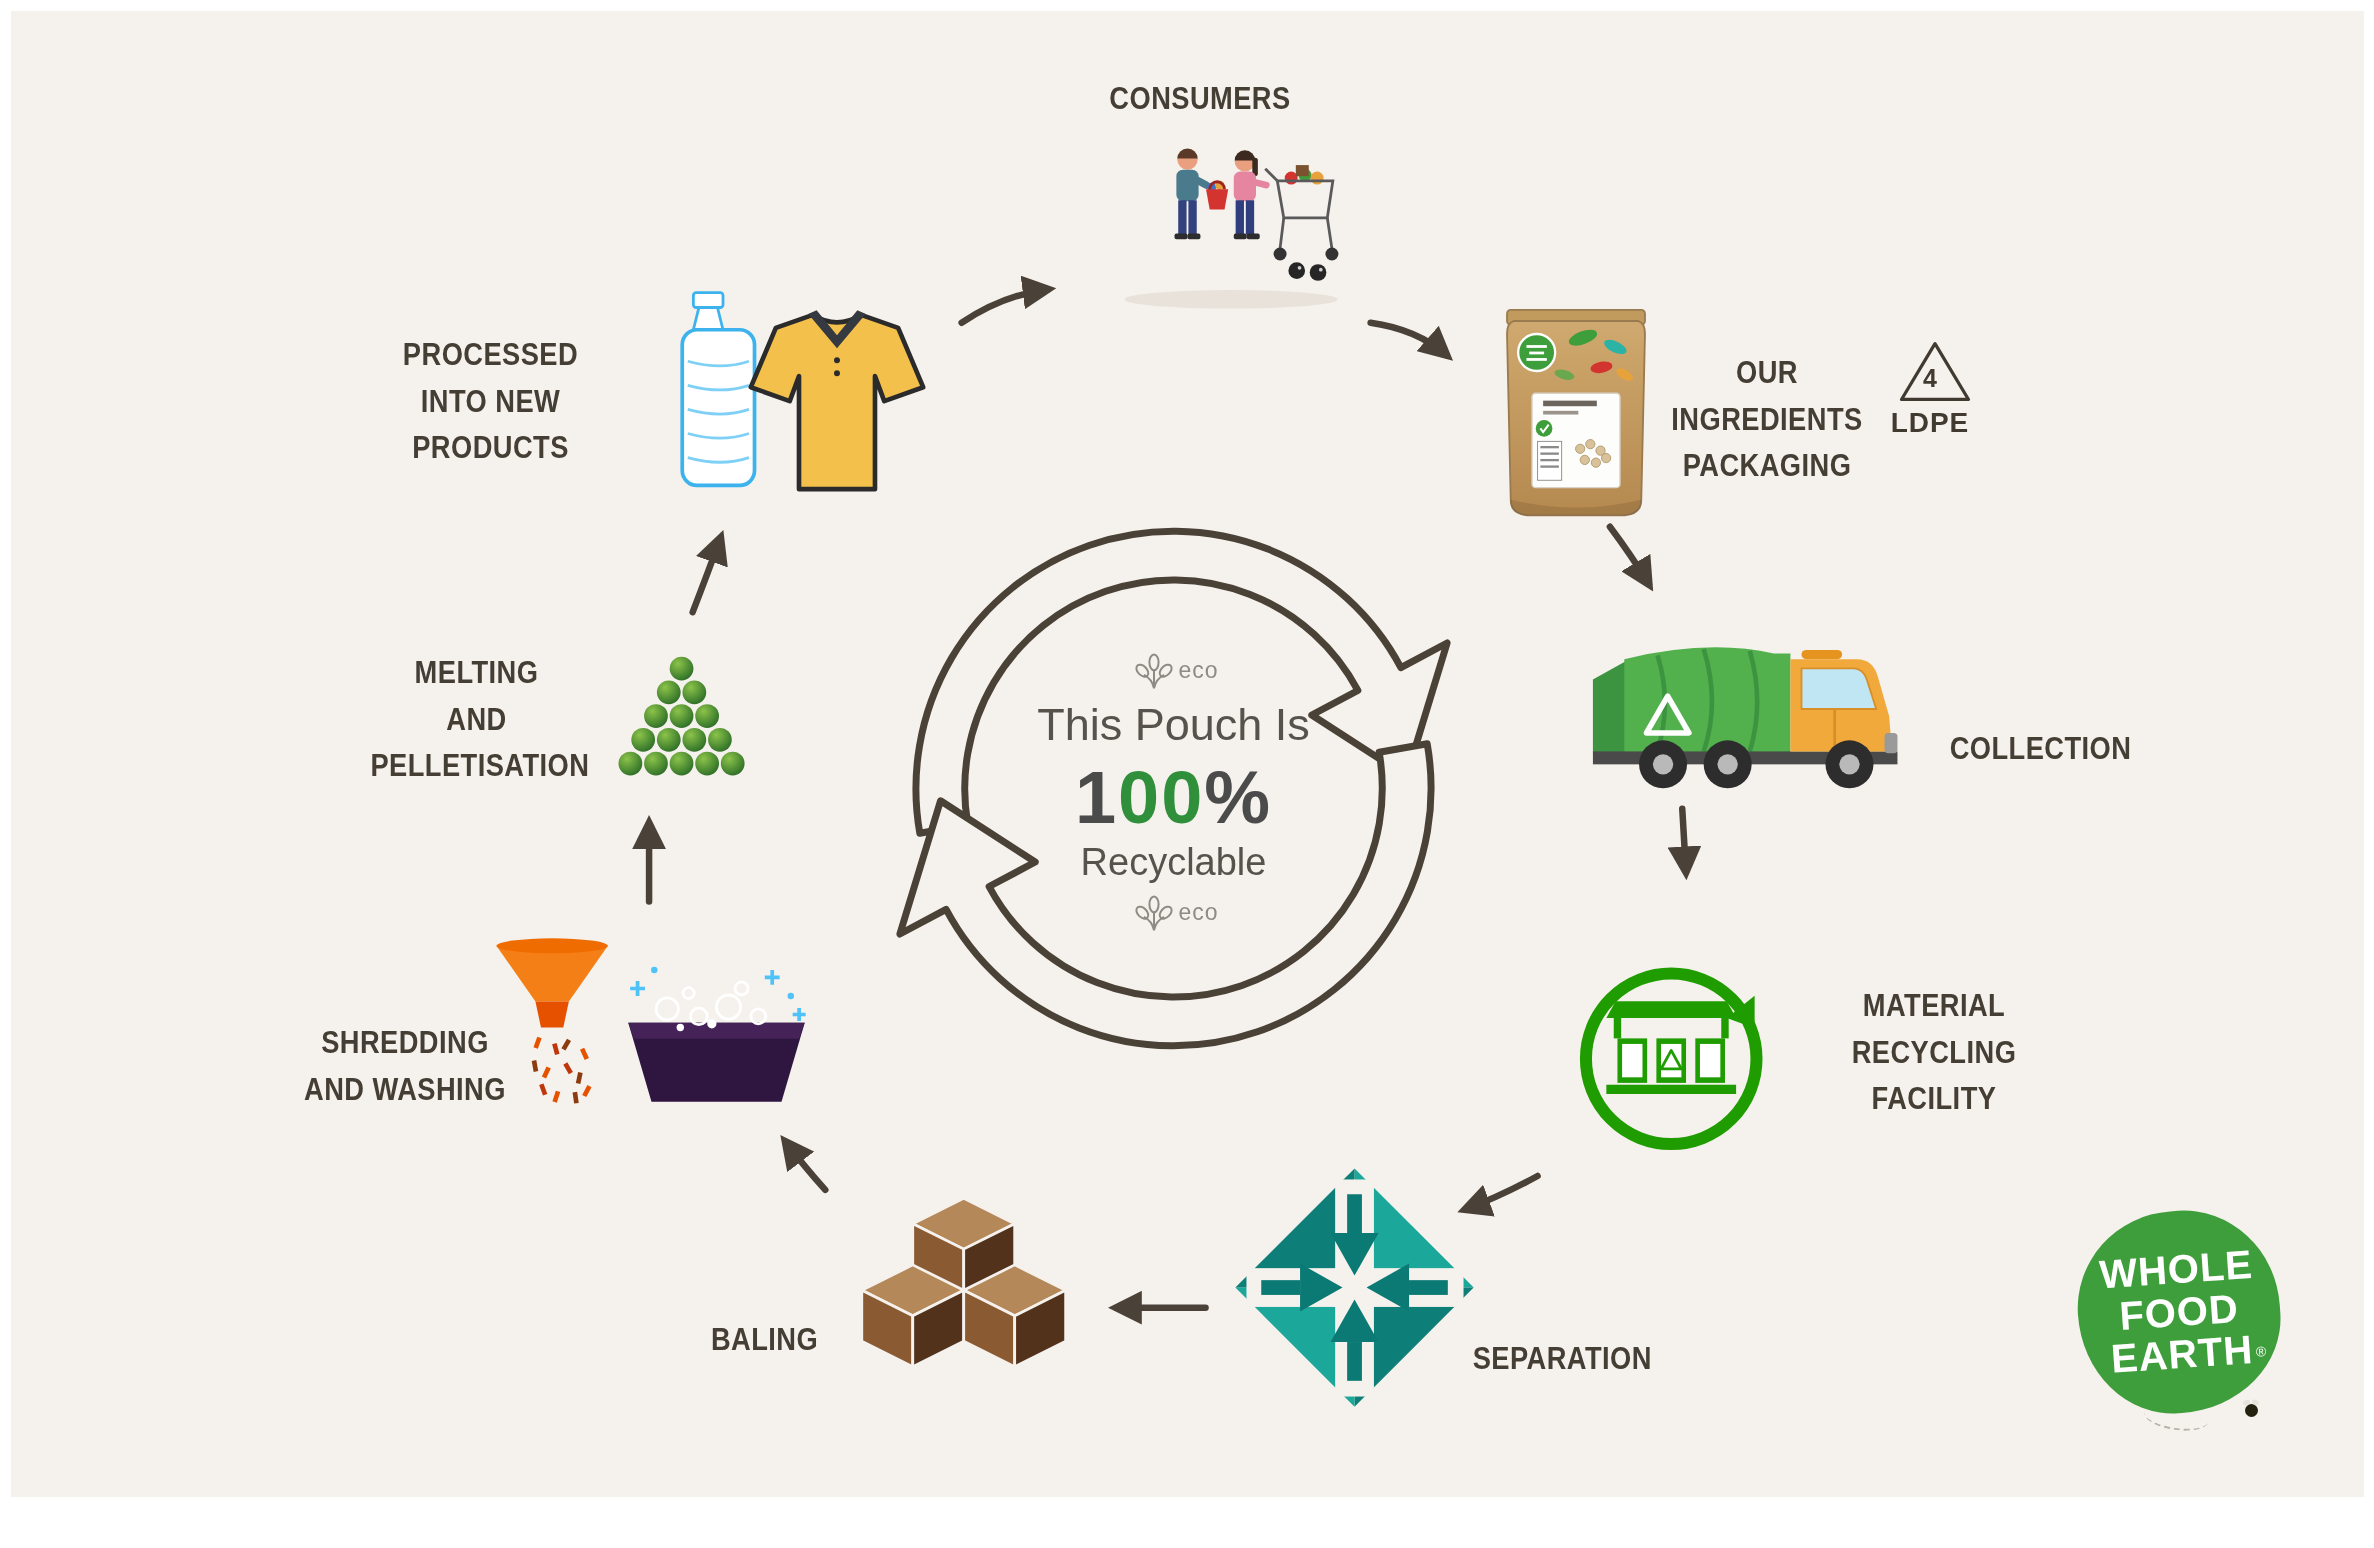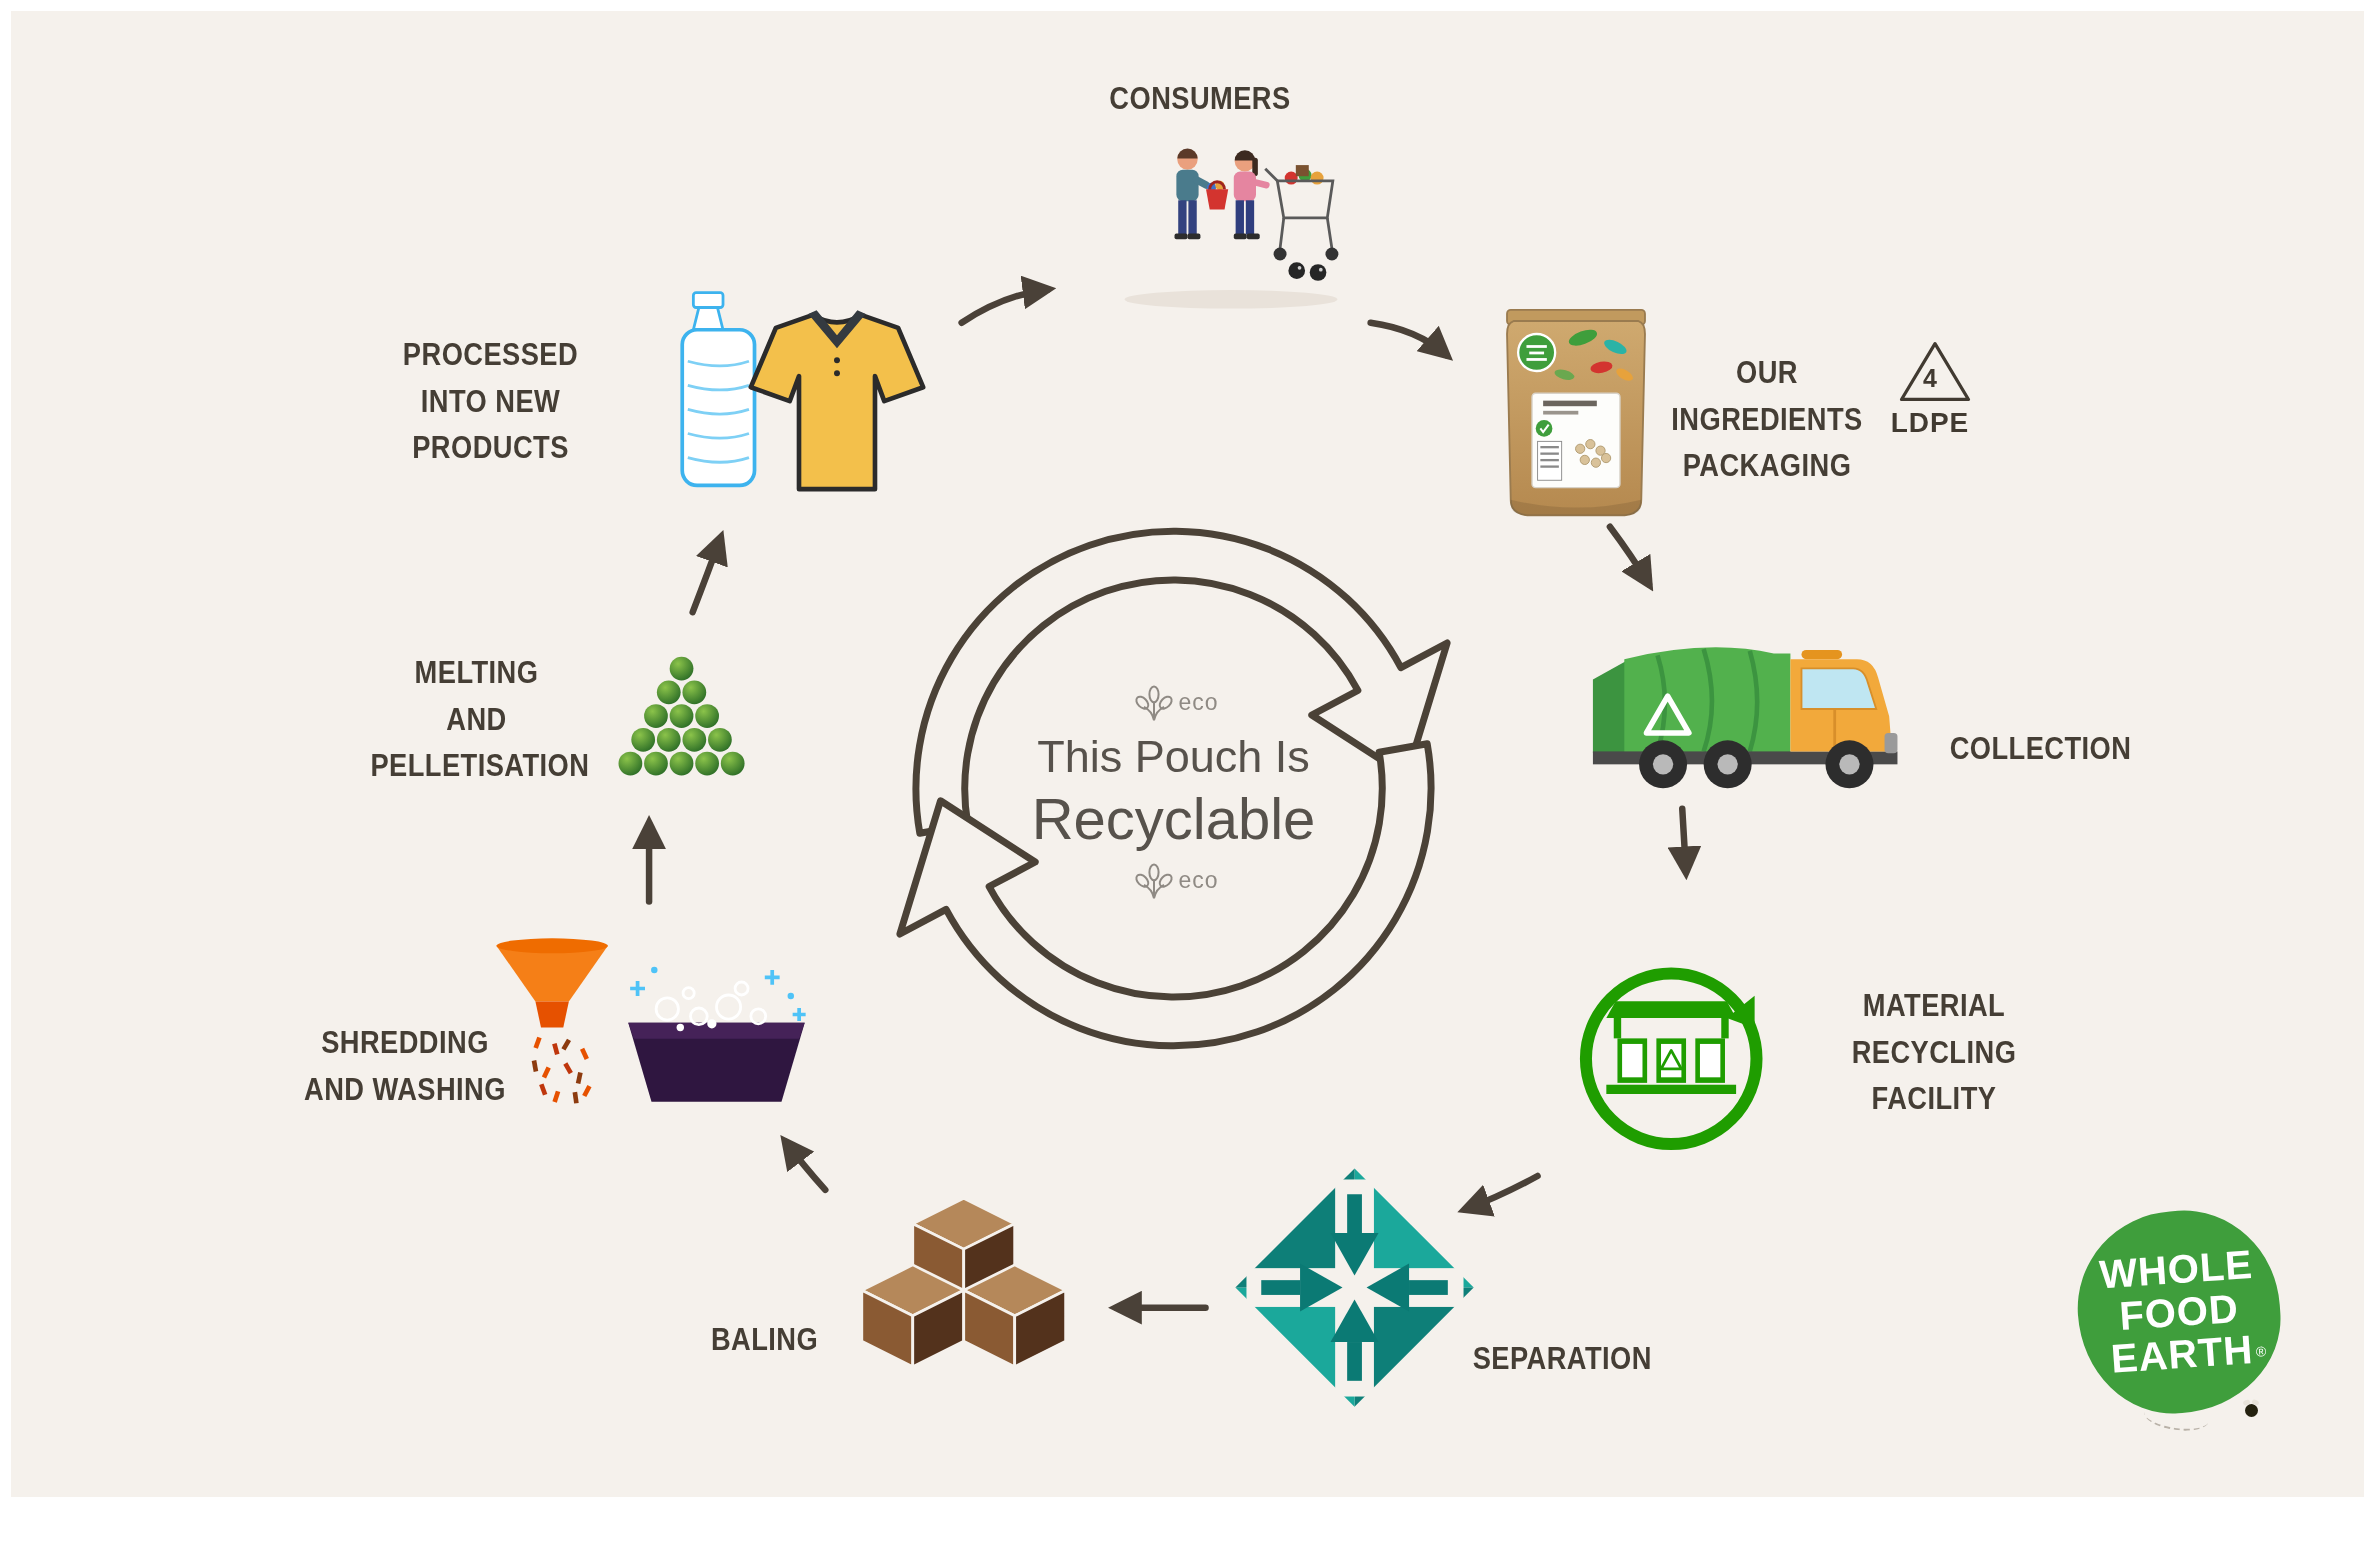--- a/index.html
+++ b/index.html
@@ -24,21 +24,21 @@
   .center-wrap {
     position:absolute; left:940px; top:568px; width:445px; height:427px;
     display:flex; flex-direction:column; align-items:center; justify-content:center;
   }
   .eco-group { display:flex; flex-direction:row; align-items:center; }
   .eco-text { color:#8f8a84; font-size:23px; margin-top:-1.9px; letter-spacing:0.9px; }
   .center-line { color:#57524c; font-size:45px; margin-top:9.3px; }
   .center-pct { font-size:74px; font-weight:700; margin-top:3.7px; letter-spacing:1.9px; }
   .pct-dark { color:#4b4b4b; }
   .pct-green { color:#2f8f3a; }
-  .center-line2 { color:#57524c; font-size:58px; margin-top:1.9px; margin-bottom:11px; }
+  .center-line2 { color:#57524c; font-size:38px; margin-top:1.9px; margin-bottom:11px; }
   
   .ldpe { position:absolute; left:1879px; top:327px; width:89px; height:102px; text-align:center; }
   .ldpe-num { position:absolute; left:0; top:26px; width:80px; text-align:center;
               font-weight:700; font-size:25px; color:#413a31; }
   .ldpe-code { position:absolute; left:0; top:69px; width:80px; text-align:center;
                font-weight:700; font-size:28px; letter-spacing:0.9px; color:#413a31; }
   
   .logo {
     position:absolute; left:2067px; top:1200px; width:202px; height:202px;
     background:#3f9e3c; border-radius:50% 48% 53% 47% / 49% 51% 47% 53%;
@@ -110,20 +110,21 @@
         <g stroke="#8f8a84" stroke-width="2.4" fill="none">
           <ellipse cx="30" cy="11" rx="5.5" ry="9.5"></ellipse>
           <ellipse cx="16" cy="21" rx="5.5" ry="8.5" transform="rotate(-45 16 21)"></ellipse>
           <ellipse cx="44" cy="21" rx="5.5" ry="8.5" transform="rotate(45 44 21)"></ellipse>
           <path d="M30,42 C30,32 30,26 30,21 M30,42 C28,33 22,28 18,26 M30,42 C32,33 38,28 42,26"></path>
         </g>
       </svg>
       <span class="eco-text">eco</span>
     </div>
     <div class="center-line">This Pouch Is</div>
+    <div class="center-pct"><span class="pct-dark">1</span><span class="pct-green">00</span><span class="pct-dark">%</span></div>
     <div class="center-line2">Recyclable</div>
     <div class="eco-group">
       <svg width="50" height="37" viewBox="0 0 60 44">
         <g stroke="#8f8a84" stroke-width="2.4" fill="none">
           <ellipse cx="30" cy="11" rx="5.5" ry="9.5"></ellipse>
           <ellipse cx="16" cy="21" rx="5.5" ry="8.5" transform="rotate(-45 16 21)"></ellipse>
           <ellipse cx="44" cy="21" rx="5.5" ry="8.5" transform="rotate(45 44 21)"></ellipse>
           <path d="M30,42 C30,32 30,26 30,21 M30,42 C28,33 22,28 18,26 M30,42 C32,33 38,28 42,26"></path>
         </g>
       </svg>

